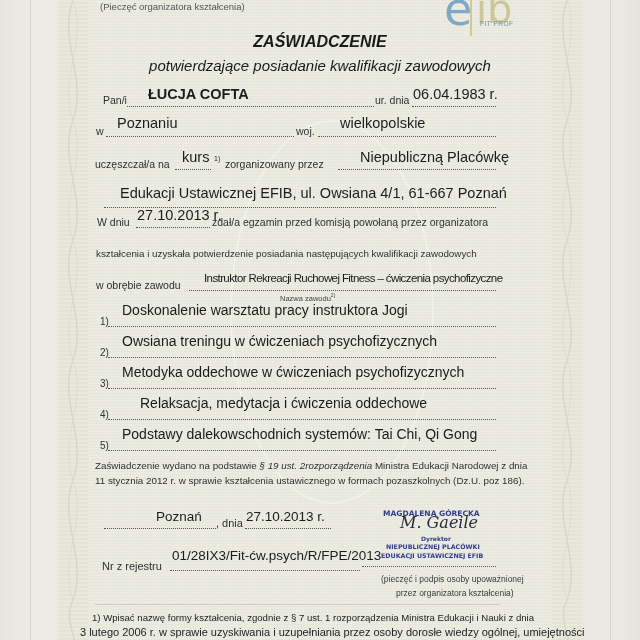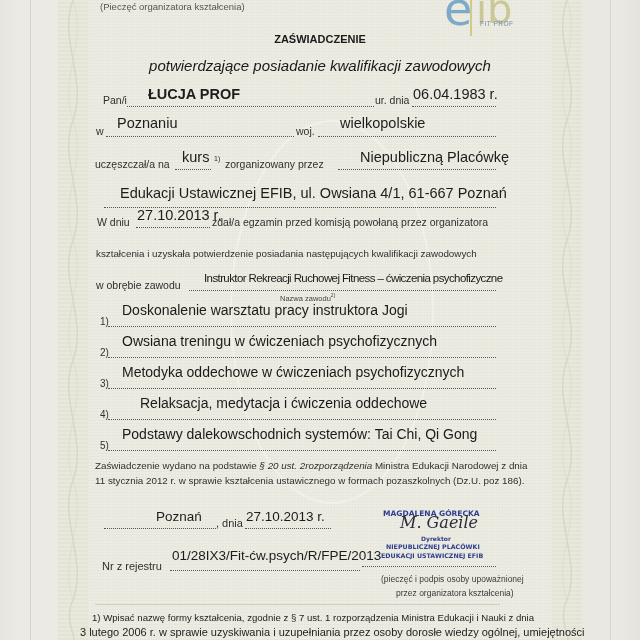--- a/index.html
+++ b/index.html
@@ -35,21 +35,21 @@
   }
   .watermark {
     position:absolute; left:230px; top:120px; width:200px; height:380px;
     border:2px solid rgba(255,255,255,0.35); border-radius:50%;
   }
   .txt { position:absolute; white-space:nowrap; }
   .small { font-size:10px; color:#3a3a3a; }
   .label { font-size:10.5px; color:#2f2f2f; }
   .fill { font-size:14.5px; color:#1c1c1c; }
   .dots { position:absolute; border-bottom:1px dotted #555; height:0; }
-  .title { font-size:11px; font-weight:bold; color:#1a1a1a; }
+  .title { font-size:16px; font-weight:bold; font-style:italic; color:#1a1a1a; }
   .subtitle { font-size:15px; font-style:italic; color:#1a1a1a; }
   .item-num { font-size:10px; color:#333; }
   .item-text { font-size:14px; color:#1a1a1a; }
   .logo-e {
     position:absolute; left:444px; top:-18px; font-size:46px; color:#6a9fc4;
     font-family:"DejaVu Sans", sans-serif; opacity:0.85;
   }
   .logo-b {
     position:absolute; left:478px; top:-18px; font-size:46px; color:#c8c08a;
     font-family:"DejaVu Sans", sans-serif; opacity:0.85;
@@ -90,21 +90,21 @@
   <div class="logo-bar"></div>
   <div class="logo-b" style="left:476px;font-size:40px;top:-14px">ıb</div>
   <div class="txt logo-sub">FIT PROF</div>
 </div>
 
 <div class="txt title" style="left:0;width:640px;text-align:center;top:33px;">ZAŚWIADCZENIE</div>
 <div class="txt subtitle" style="left:0;width:640px;text-align:center;top:57px;">potwierdzające posiadanie kwalifikacji zawodowych</div>
 
 <div class="txt label" style="left:103px;top:94px">Pan/i</div>
 <div class="dots" style="left:127px;top:106px;width:247px"></div>
-<div class="txt fill" style="left:148px;top:86px;font-weight:bold">ŁUCJA PROF</div>
+<div class="txt fill" style="left:148px;top:86px;font-weight:bold">ŁUCJA COFTA</div>
 <div class="txt label" style="left:375px;top:94px">ur. dnia</div>
 <div class="dots" style="left:412px;top:106px;width:84px"></div>
 <div class="txt fill" style="left:413px;top:86px">06.04.1983 r.</div>
 
 <div class="txt label" style="left:96px;top:125px">w</div>
 <div class="dots" style="left:106px;top:136px;width:188px"></div>
 <div class="txt fill" style="left:117px;top:115px">Poznaniu</div>
 <div class="txt label" style="left:296px;top:125px">woj.</div>
 <div class="dots" style="left:318px;top:136px;width:178px"></div>
 <div class="txt fill" style="left:340px;top:115px">wielkopolskie</div>
@@ -149,21 +149,21 @@
 
   <div class="txt item-num" style="left:100px;top:409px">4)</div>
   <div class="dots" style="left:108px;top:419px;width:388px"></div>
   <div class="txt item-text" style="left:140px;top:395px">Relaksacja, medytacja i ćwiczenia oddechowe</div>
 
   <div class="txt item-num" style="left:100px;top:440px">5)</div>
   <div class="dots" style="left:108px;top:450px;width:388px"></div>
   <div class="txt item-text" style="left:122px;top:426px">Podstawy dalekowschodnich systemów: Tai Chi, Qi Gong</div>
 </div>
 
-<div class="txt label" style="left:95px;top:460px;font-size:9.8px"><span>Zaświadczenie wydano na podstawie </span><i>§ 20 ust. 2rozporządzenia</i><span> Ministra Edukacji Narodowej z dnia</span></div>
+<div class="txt label" style="left:95px;top:460px;font-size:9.8px"><span>Zaświadczenie wydano na podstawie </span><i>§ 19 ust. 2rozporządzenia</i><span> Ministra Edukacji Narodowej z dnia</span></div>
 <div class="txt label" style="left:95px;top:475px;font-size:9.8px">11 stycznia 2012 r. w sprawie kształcenia ustawicznego w formach pozaszkolnych (Dz.U. poz 186).</div>
 
 <div class="dots" style="left:104px;top:528px;width:112px"></div>
 <div class="txt fill" style="left:156px;top:509px;font-size:13.5px">Poznań</div>
 <div class="txt label" style="left:216px;top:517px;font-size:11px">, dnia</div>
 <div class="dots" style="left:245px;top:528px;width:86px"></div>
 <div class="txt fill" style="left:246px;top:509px;font-size:13.5px">27.10.2013 r.</div>
 
 <div class="txt label" style="left:102px;top:560px;font-size:11px">Nr z rejestru</div>
 <div class="dots" style="left:170px;top:570px;width:190px"></div>

